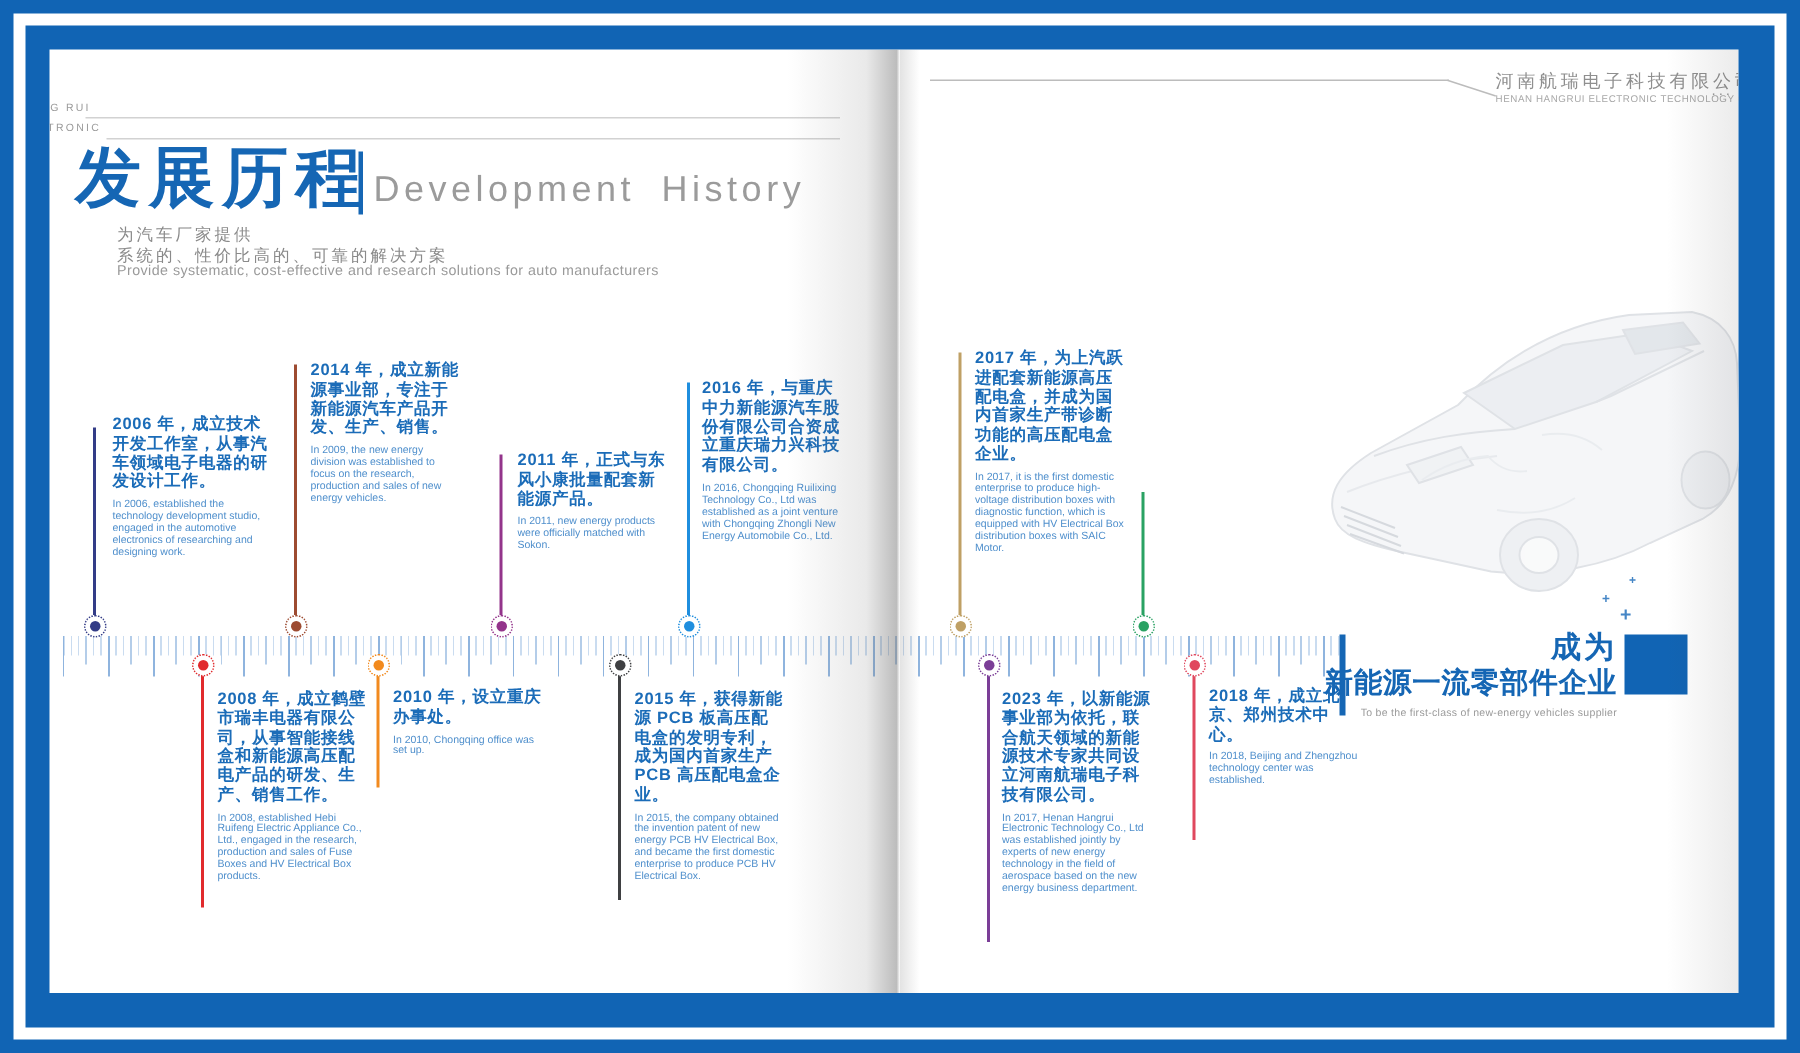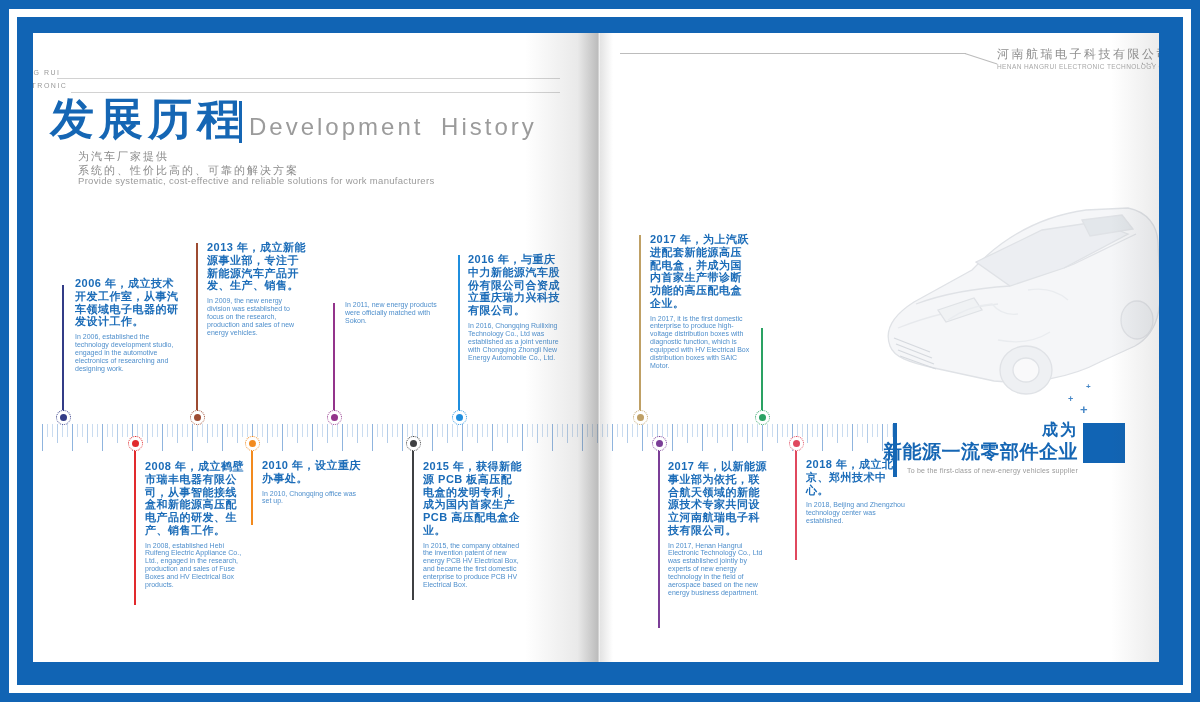--- a/index.html
+++ b/index.html
@@ -41,21 +41,21 @@
       background:repeating-linear-gradient(90deg,var(--tick_dark) 0,var(--tick_dark) 1px,transparent 1px,transparent 30px);}
   
   .entry{position:absolute;}
   .entry .zh{margin:0 0 5px 0;font-size:11px;line-height:1.16;font-weight:600;letter-spacing:0.5px;color:var(--text_zh);}
   .entry .en{margin:0;font-size:7px;line-height:1.14;color:var(--text_en);}
   .vline{position:absolute;width:1.5px;}
   .node{position:absolute;width:13px;height:13px;border:1px dotted currentColor;border-radius:50%;background:#fff;box-sizing:content-box;}
   .node::after{content:'';position:absolute;left:3px;top:3px;right:3px;bottom:3px;border-radius:50%;background:currentColor;}
   
   .vision{position:absolute;left:845px;top:388px;width:200px;text-align:right;}
-  .vision .l1{font-size:16px;font-weight:bold;letter-spacing:2px;color:var(--title_blue);line-height:1.1;}
+  .vision .l1{font-size:20px;font-weight:bold;letter-spacing:2px;color:var(--title_blue);line-height:1.1;}
   .vision .l2{font-size:19px;font-weight:bold;letter-spacing:0.5px;color:var(--title_blue);line-height:1.2;margin-top:2px;}
   .vision .ven{font-size:7px;color:#9a9a9a;margin-top:4px;letter-spacing:0.2px;}
   .vbar{position:absolute;left:860px;top:390px;width:4px;height:54px;background:var(--title_blue);}
   .vsquare{position:absolute;left:1050px;top:390px;width:42px;height:40px;background:var(--accent_square);}
   .plus{position:absolute;color:var(--plus_blue);font-weight:bold;line-height:1;}
   
   .car{position:absolute;left:845px;top:167px;width:290px;height:215px;opacity:0.85;}
 </style>
 </head>
 <body>
@@ -68,21 +68,21 @@
     <span class="logo-line" style="left:-6px;top:36px;">NG RUI</span>
     <span class="logo-line" style="left:-8px;top:49px;">CTRONIC</span>
     <span class="hrule" style="left:24px;top:45px;width:503px;"></span>
     <span class="hrule" style="left:38px;top:59px;width:489px;"></span>
 
     <div class="title-zh">发展历程</div>
     <div class="title-bar"></div>
     <div class="title-en">Development History</div>
     <div class="sub-zh" style="top:116px;">为汽车厂家提供</div>
     <div class="sub-zh" style="top:130px;">系统的、性价比高的、可靠的解决方案</div>
-    <div class="sub-en">Provide systematic, cost-effective and reliable solutions for work manufacturers</div>
+    <div class="sub-en">Provide systematic, cost-effective and research solutions for auto manufacturers</div>
 
     <span class="co-line"></span>
     <span class="co-line-diag"></span>
     <div class="co-zh">河南航瑞电子科技有限公司</div>
     <div class="co-en">HENAN HANGRUI ELECTRONIC TECHNOLOGY CO.,LTD.</div>
     <div class="co-dots">...</div>
 
     <svg class="car" viewBox="0 0 290 215">
       <g fill="none" stroke="#dadde2" stroke-width="1.3">
         <path d="M12 146 C6 130 14 116 36 102 L94 70 C126 36 164 16 208 10 L250 8 C270 12 279 26 280 42 L282 90 C283 116 275 136 257 146 L222 162 C194 177 154 185 116 181 L56 168 C30 162 16 157 12 146 Z" fill="#f4f5f7"></path>
@@ -115,34 +115,35 @@
     <span class="node" style="left: 23px; top: 377px; color: rgb(51, 60, 135);"></span>
 
     <div class="entry" style="left:112px;top:427px;width:100px;">
       <p class="zh">2008 年，成立鹤壁市瑞丰电器有限公司，从事智能接线盒和新能源高压配电产品的研发、生产、销售工作。</p>
       <p class="en">In 2008, established Hebi Ruifeng Electric Appliance Co., Ltd., engaged in the research, production and sales of Fuse Boxes and HV Electrical Box products.</p>
     </div>
     <span class="vline" style="left: 101px; top: 417px; height: 155px; background-color: rgb(225, 42, 45);"></span>
     <span class="node" style="left: 95px; top: 403px; color: rgb(225, 42, 45);"></span>
 
     <div class="entry" style="left:174px;top:208px;width:100px;">
-      <p class="zh">2013 年，成立新能源事业部，专注于新能源汽车产品开发、生产、销售。</p>
+      <p class="zh">2014 年，成立新能源事业部，专注于新能源汽车产品开发、生产、销售。</p>
       <p class="en">In 2009, the new energy division was established to focus on the research, production and sales of new energy vehicles.</p>
     </div>
     <span class="vline" style="left: 163px; top: 210px; height: 167px; background-color: rgb(157, 75, 49);"></span>
     <span class="node" style="left: 157px; top: 377px; color: rgb(157, 75, 49);"></span>
 
     <div class="entry" style="left:229px;top:426px;width:100px;">
       <p class="zh">2010 年，设立重庆办事处。</p>
       <p class="en">In 2010, Chongqing office was set up.</p>
     </div>
     <span class="vline" style="left: 218px; top: 417px; height: 75px; background-color: rgb(242, 138, 30);"></span>
     <span class="node" style="left: 212px; top: 403px; color: rgb(242, 138, 30);"></span>
 
     <div class="entry" style="left:312px;top:268px;width:100px;">
+      <p class="zh">2011 年，正式与东风小康批量配套新能源产品。</p>
       <p class="en">In 2011, new energy products were officially matched with Sokon.</p>
     </div>
     <span class="vline" style="left: 300px; top: 270px; height: 107px; background-color: rgb(147, 52, 139);"></span>
     <span class="node" style="left: 294px; top: 377px; color: rgb(147, 52, 139);"></span>
 
     <div class="entry" style="left:390px;top:427px;width:100px;">
       <p class="zh">2015 年，获得新能源 PCB 板高压配电盒的发明专利，成为国内首家生产 PCB 高压配电盒企业。</p>
       <p class="en">In 2015, the company obtained the invention patent of new energy PCB HV Electrical Box, and became the first domestic enterprise to produce PCB HV Electrical Box.</p>
     </div>
     <span class="vline" style="left: 379px; top: 417px; height: 150px; background-color: rgb(63, 64, 66);"></span>
@@ -159,21 +160,21 @@
       <p class="zh">2017 年，为上汽跃进配套新能源高压配电盒，并成为国内首家生产带诊断功能的高压配电盒企业。</p>
       <p class="en">In 2017, it is the first domestic enterprise to produce high-voltage distribution boxes with diagnostic function, which is equipped with HV Electrical Box distribution boxes with SAIC Motor.</p>
     </div>
     <span class="vline" style="left: 606px; top: 202px; height: 175px; background-color: rgb(191, 160, 101);"></span>
     <span class="node" style="left: 600px; top: 377px; color: rgb(191, 160, 101);"></span>
 
     <span class="vline" style="left: 728px; top: 295px; height: 82px; background-color: rgb(42, 162, 99);"></span>
     <span class="node" style="left: 722px; top: 377px; color: rgb(42, 162, 99);"></span>
 
     <div class="entry" style="left:635px;top:427px;width:100px;">
-      <p class="zh">2017 年，以新能源事业部为依托，联合航天领域的新能源技术专家共同设立河南航瑞电子科技有限公司。</p>
+      <p class="zh">2023 年，以新能源事业部为依托，联合航天领域的新能源技术专家共同设立河南航瑞电子科技有限公司。</p>
       <p class="en">In 2017, Henan Hangrui Electronic Technology Co., Ltd was established jointly by experts of new energy technology in the field of aerospace based on the new energy business department.</p>
     </div>
     <span class="vline" style="left: 625px; top: 417px; height: 178px; background-color: rgb(123, 62, 151);"></span>
     <span class="node" style="left: 619px; top: 403px; color: rgb(123, 62, 151);"></span>
 
     <div class="entry" style="left:773px;top:425px;width:100px;">
       <p class="zh">2018 年，成立北京、郑州技术中心。</p>
       <p class="en">In 2018, Beijing and Zhengzhou technology center was established.</p>
     </div>
     <span class="vline" style="left: 762px; top: 417px; height: 110px; background-color: rgb(224, 72, 94);"></span>

